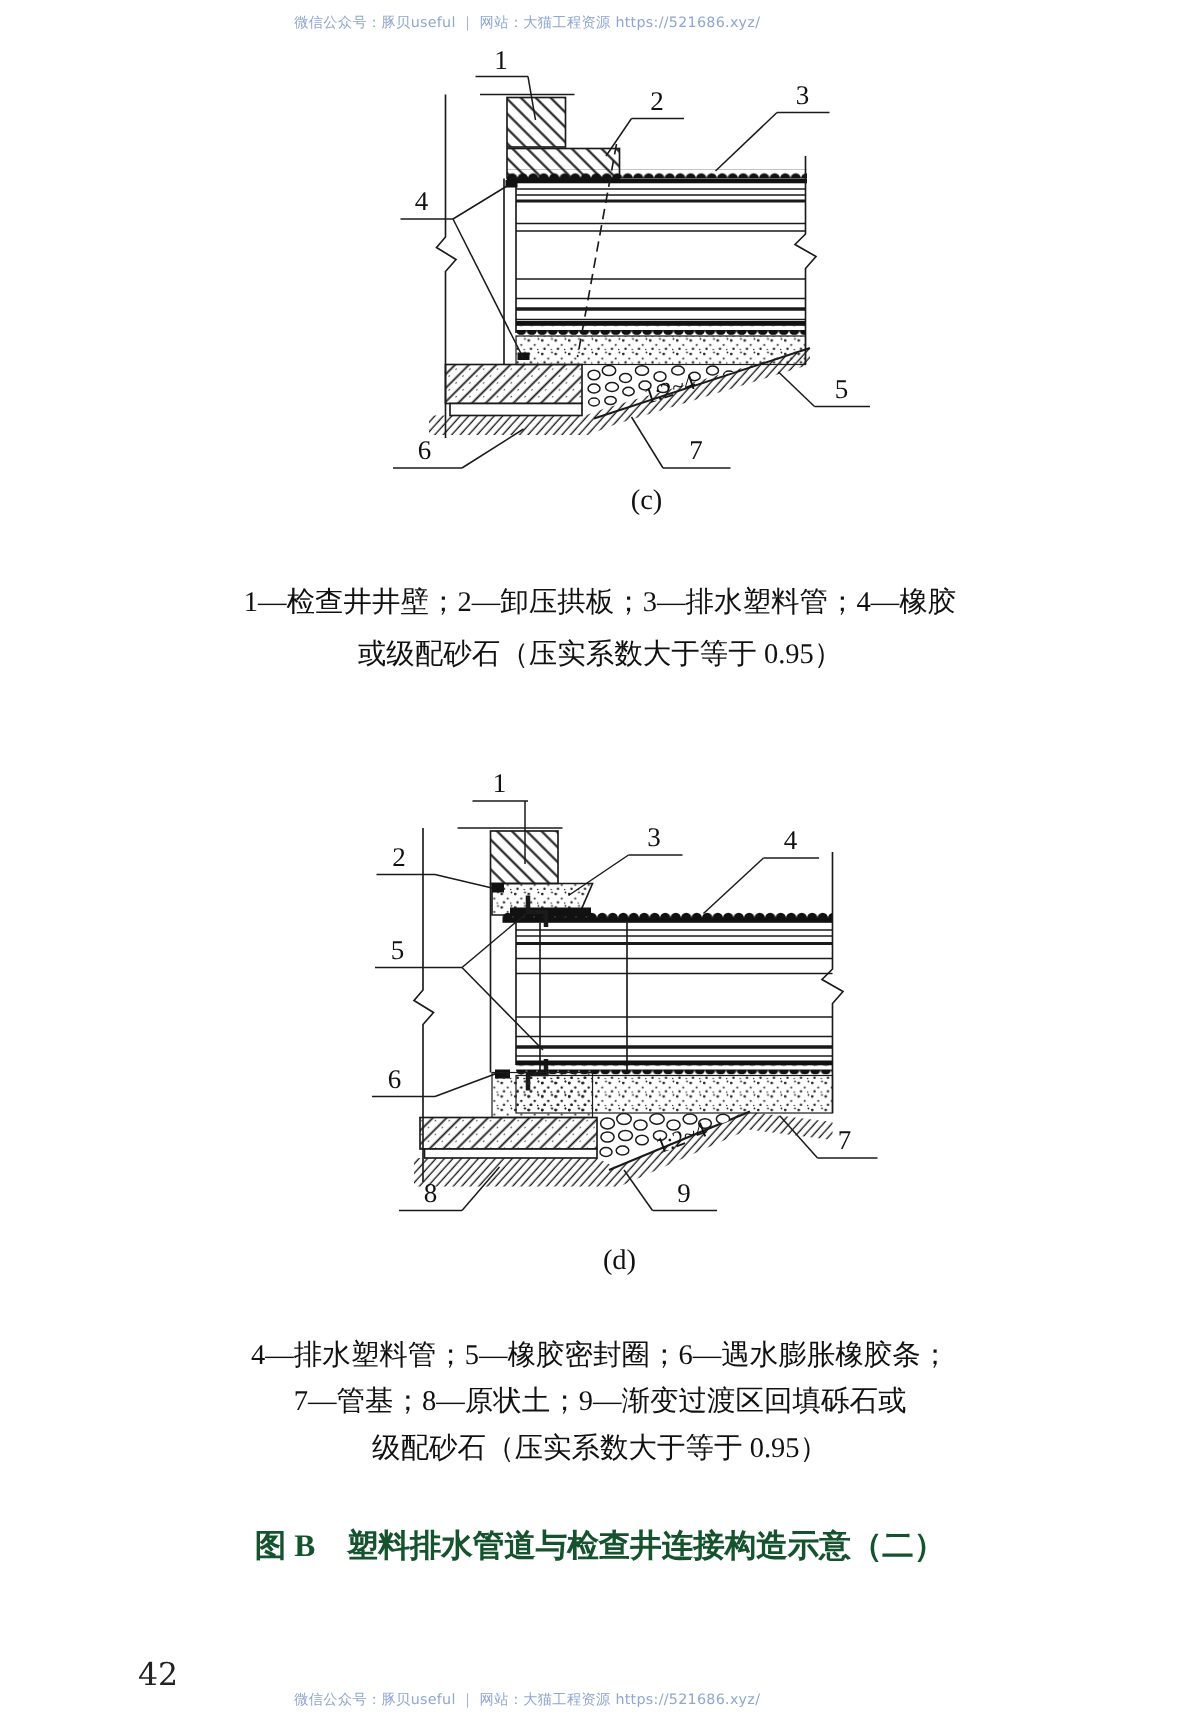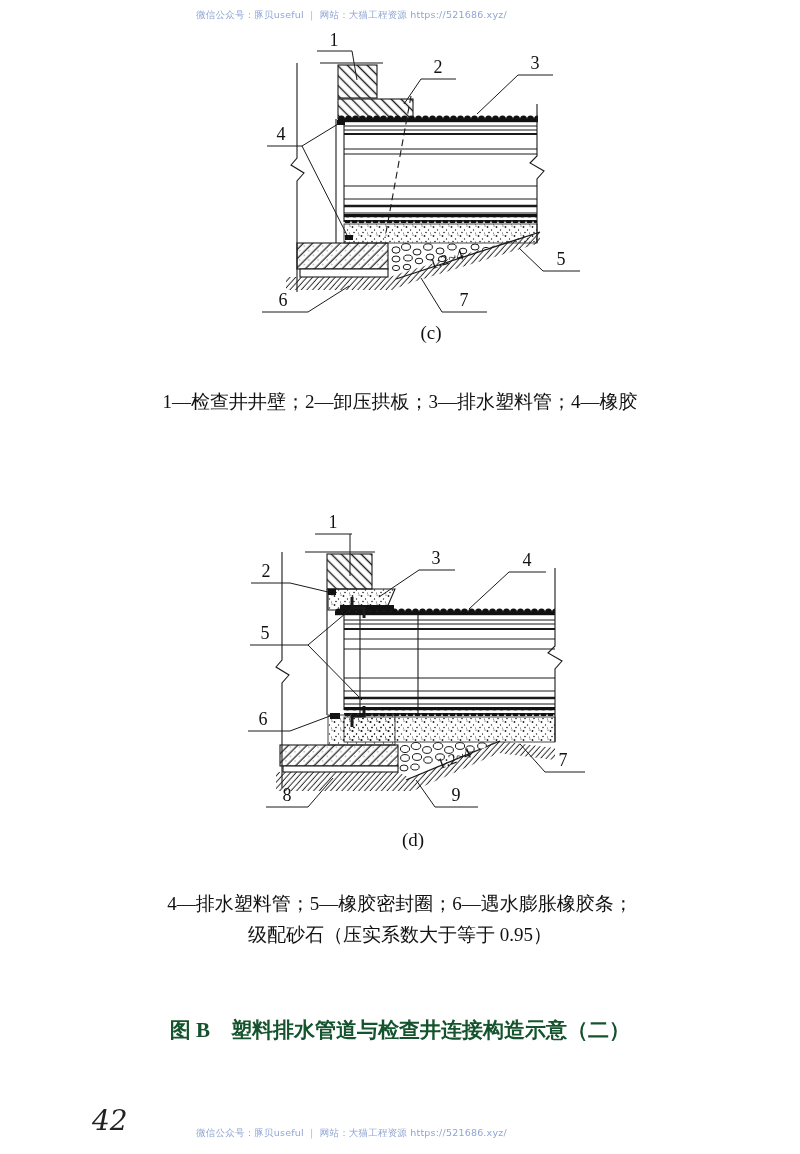--- a/index.html
+++ b/index.html
@@ -22,21 +22,21 @@
   .legend p{margin:0;}
   .legend-c{top:384px;}
   .legend-c p{line-height:35px;}
   .legend-d{top:888px;}
   .legend-d p{line-height:31px;}
   .fig-title{
     position:absolute;left:0;top:1016px;width:800px;text-align:center;
     font-size:21px;font-weight:bold;color:#14532d;
   }
   .page-number{
-    position:absolute;left:92px;top:1104px;font-size:28px;font-style:italic;
+    position:absolute;left:92px;top:1104px;font-size:21px;
     font-family:"DejaVu Serif",serif;color:#222;
   }
   svg text{
     font-family:"Liberation Serif",serif;font-size:18px;fill:#111;
     text-anchor:middle;
   }
   svg text.cap{font-size:19px;}
   svg text.slope{font-size:15px;}
 </style>
 </head>
@@ -265,24 +265,26 @@
         <text x="287" y="801">8</text>
         <text x="456" y="801">9</text>
         <text class="slope" x="456" y="763" transform="rotate(-21 456 763)">1:2~4</text>
         <text class="cap" x="413" y="846">(d)</text>
       </g>
     </g>
   </svg>
 
   <div class="legend legend-c">
     <p>1—检查井井壁；2—卸压拱板；3—排水塑料管；4—橡胶</p>
+    <p>或级配砂石（压实系数大于等于 0.95）</p>
   </div>
 
   <div class="legend legend-d">
     <p>4—排水塑料管；5—橡胶密封圈；6—遇水膨胀橡胶条；</p>
+    <p>7—管基；8—原状土；9—渐变过渡区回填砾石或</p>
     <p>级配砂石（压实系数大于等于 0.95）</p>
   </div>
 
   <div class="fig-title">图 B　塑料排水管道与检查井连接构造示意（二）</div>
 
   <div class="page-number">42</div>
 
   <div class="watermark wm-bottom">微信公众号：豚贝useful ｜ 网站：大猫工程资源 https://521686.xyz/</div>
 
 </div>

